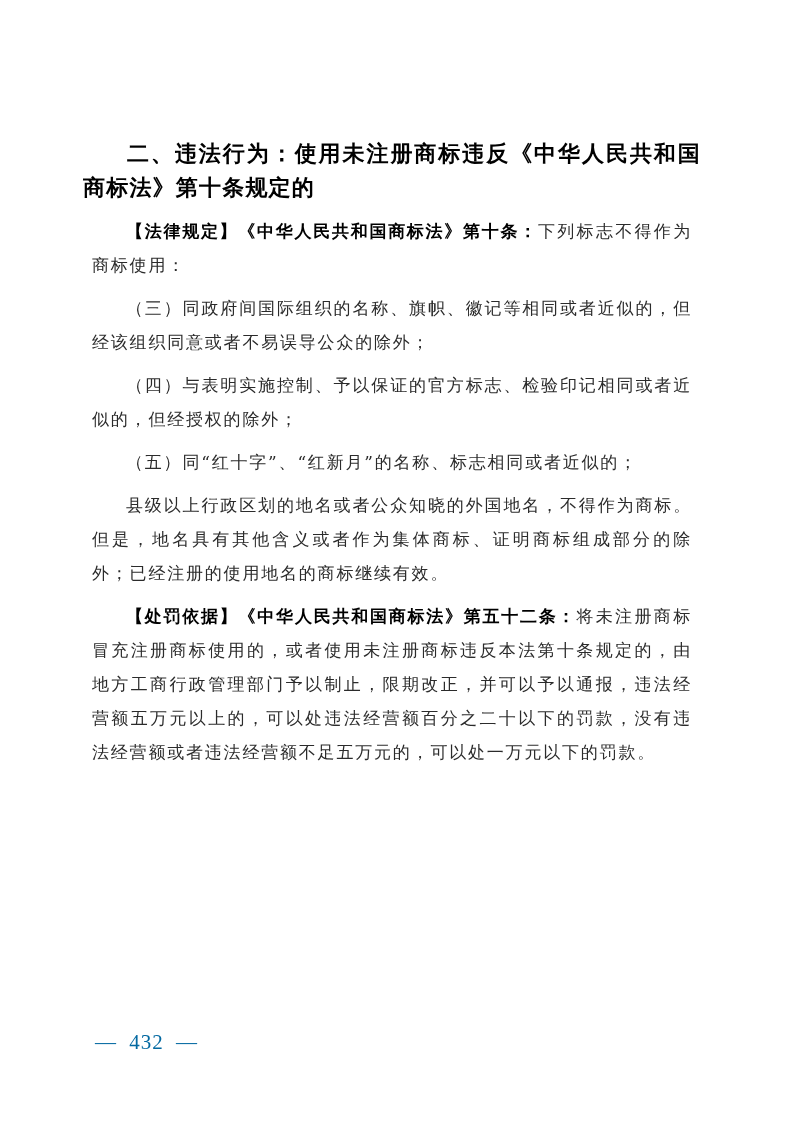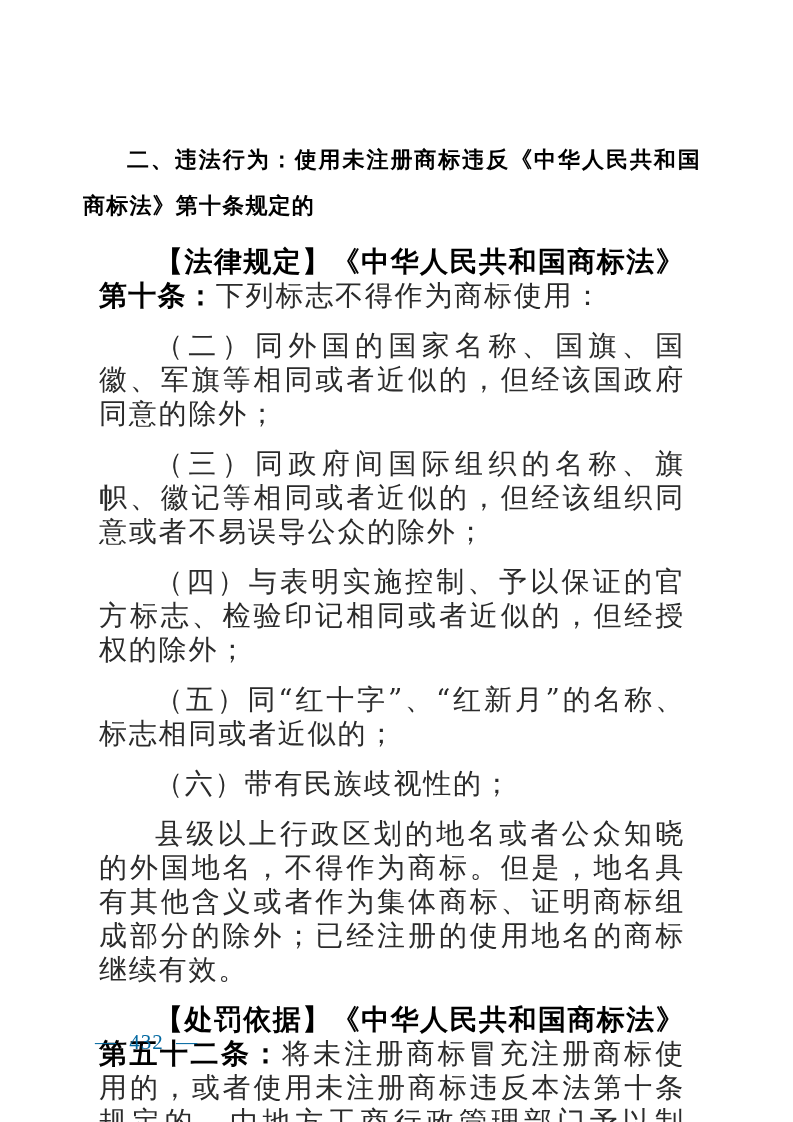--- a/index.html
+++ b/index.html
@@ -14,36 +14,36 @@
     position: absolute;
     left: 83px;
     top: 137px;
     width: 618px;
   }
   .doc-heading {
     font-family: "DejaVu Sans", "Liberation Sans", sans-serif;
     font-weight: bold;
     color: #000000;
     font-size: 22px;
-    line-height: 46px;
+    line-height: 34px;
     text-indent: 2em;
     letter-spacing: 1.2px;
     margin: 0;
     text-align: justify;
     text-justify: inter-character;
   }
   .para {
     font-family: "DejaVu Serif", "Liberation Serif", serif;
     font-weight: normal;
     color: #2b2b2b;
-    font-size: 28px;
+    font-size: 17px;
     line-height: 34px;
     text-indent: 2em;
     letter-spacing: 1.8px;
-    margin: 16px;
+    margin: 9px;
     text-align: justify;
     text-justify: inter-character;
   }
   .bold-label {
     font-family: "DejaVu Sans", "Liberation Sans", sans-serif;
     font-weight: bold;
     color: #000000;
     letter-spacing: 1.2px;
   }
   .page-footer {
@@ -59,25 +59,23 @@
 </style>
 </head>
 <body>
 
 <div class="page-content">
 
   <p class="doc-heading">二、违法行为：使用未注册商标违反《中华人民共和国商标法》第十条规定的</p>
 
   <p class="para"><span class="bold-label">【法律规定】《中华人民共和国商标法》第十条：</span><span>下列标志不得作为商标使用：</span></p>
 
-  <p class="para">（二）同外国的国家名称、国旗、国徽、军旗等相同或者近似的，但经该国政府同意的除外；</p>
   <p class="para">（三）同政府间国际组织的名称、旗帜、徽记等相同或者近似的，但经该组织同意或者不易误导公众的除外；</p>
   <p class="para">（四）与表明实施控制、予以保证的官方标志、检验印记相同或者近似的，但经授权的除外；</p>
   <p class="para">（五）同“红十字”、“红新月”的名称、标志相同或者近似的；</p>
-  <p class="para">（六）带有民族歧视性的；</p>
 
   <p class="para">县级以上行政区划的地名或者公众知晓的外国地名，不得作为商标。但是，地名具有其他含义或者作为集体商标、证明商标组成部分的除外；已经注册的使用地名的商标继续有效。</p>
 
   <p class="para"><span class="bold-label">【处罚依据】《中华人民共和国商标法》第五十二条：</span><span>将未注册商标冒充注册商标使用的，或者使用未注册商标违反本法第十条规定的，由地方工商行政管理部门予以制止，限期改正，并可以予以通报，违法经营额五万元以上的，可以处违法经营额百分之二十以下的罚款，没有违法经营额或者违法经营额不足五万元的，可以处一万元以下的罚款。</span></p>
 
 </div>
 
 <div class="page-footer">
   <span>—</span>
   <span>432</span>

